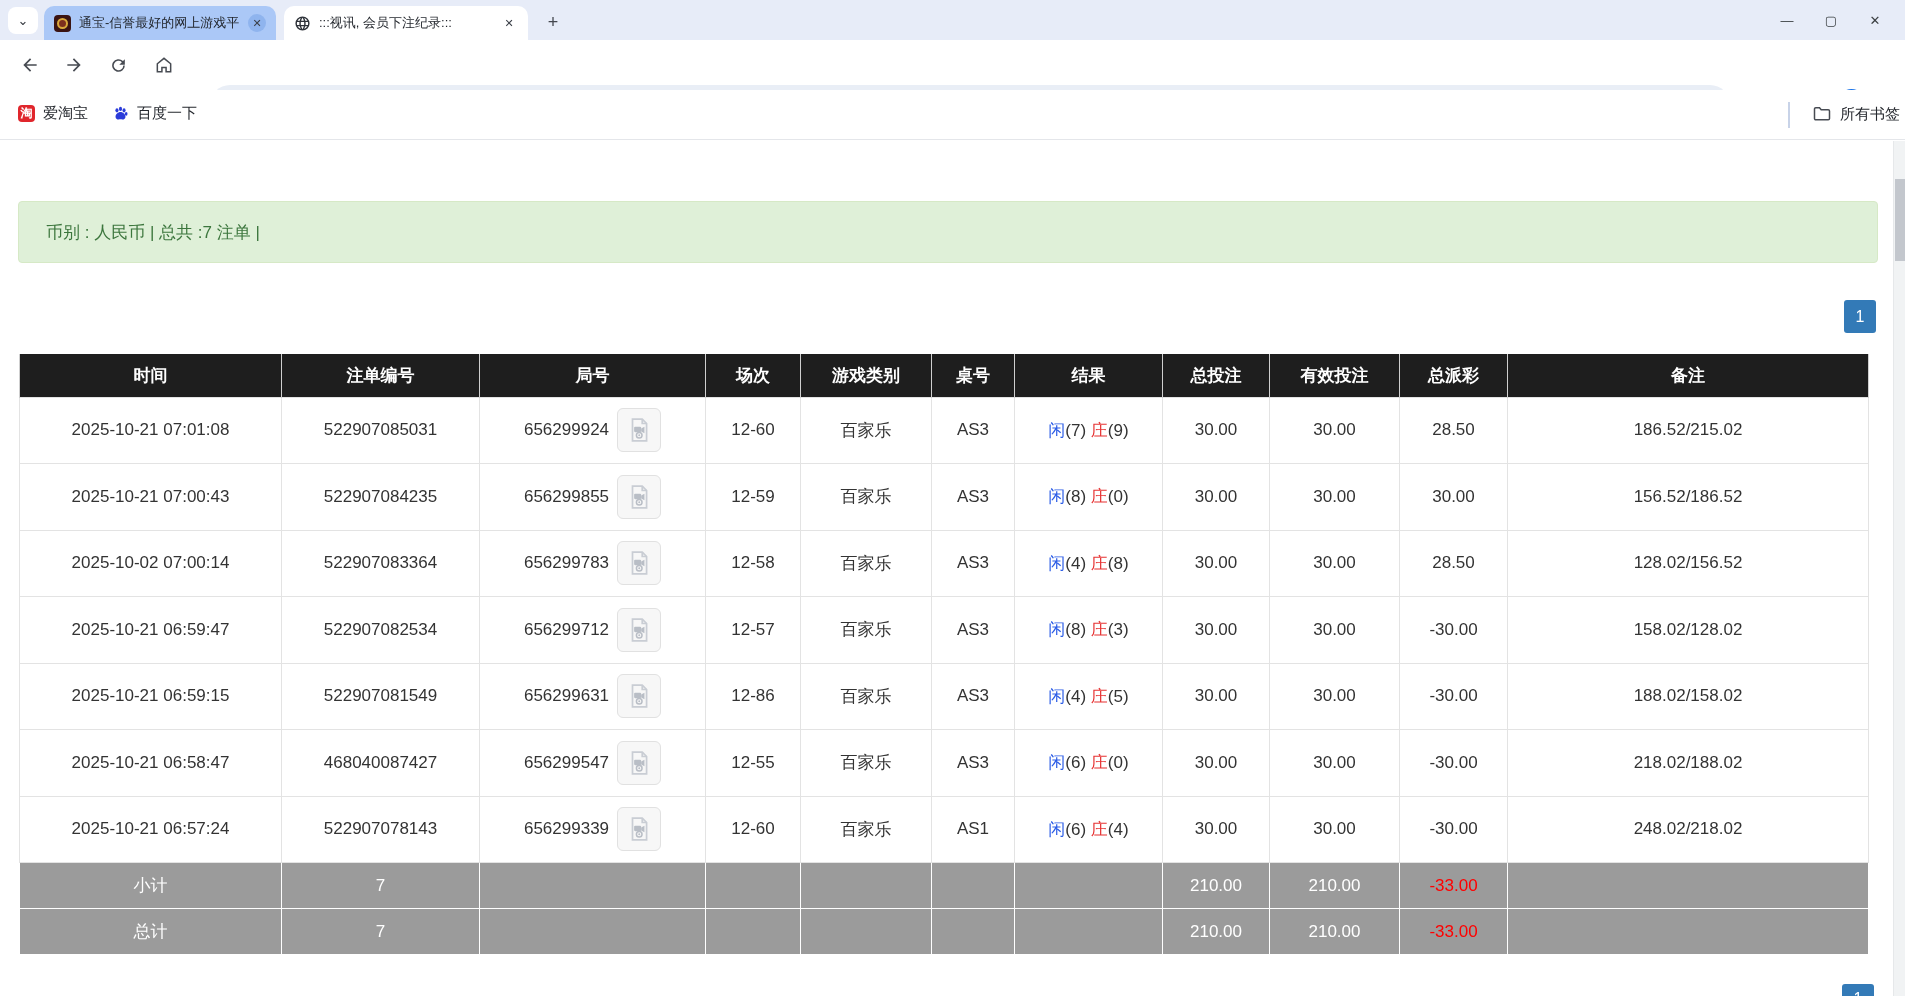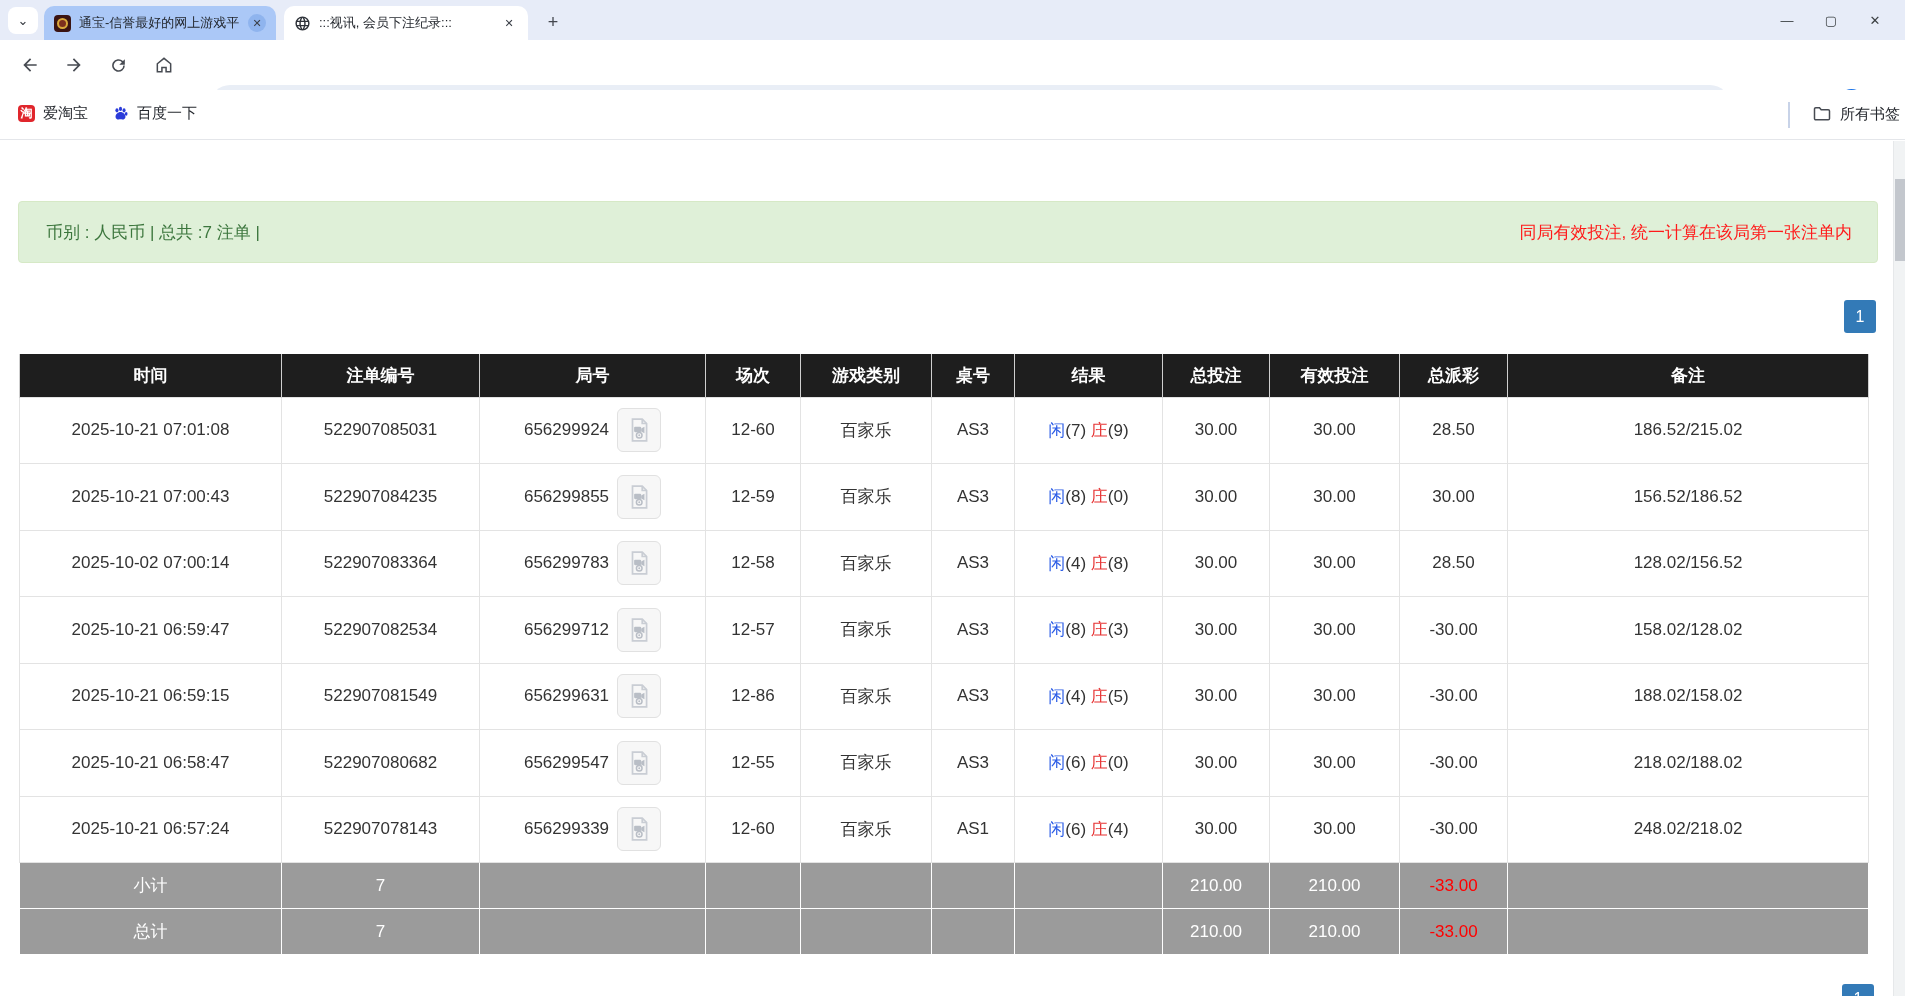--- a/index.html
+++ b/index.html
@@ -203,21 +203,20 @@
       </span>
       <span>所有书签</span>
     </div>
   </div>
 
   <div class="page">
 
 
     <div class="alert-bar">
       <span class="alert-left">币别 : 人民币 | 总共 :7 注单 |</span>
-      <span class="alert-right">同局有效投注, 统一计算在该局第一张注单内</span>
     </div>
 
     <div class="page-btn top">1</div>
 
     <table class="bets">
       <colgroup id="cols">
           <col style="width: 262px;">
           <col style="width: 198px;">
           <col style="width: 226px;">
           <col style="width: 95px;">
@@ -375,21 +374,21 @@
             <td>百家乐</td>
             <td>AS3</td>
             <td><span class="c-blue">闲</span><span>(4) </span><span class="c-red">庄</span><span>(5)</span></td>
             <td class="c-link">30.00</td>
             <td>30.00</td>
             <td class="neg">-30.00</td>
             <td>188.02/158.02</td>
           </tr>
           <tr>
             <td>2025-10-21 06:58:47</td>
-            <td>522907080682</td>
+            <td>468040087427</td>
             <td><span class="round-wrap">
                 <span>656299547</span>
                 <span class="video-btn">
                   <span>
                     <svg width="26" height="26" viewBox="0 0 24 24" fill="#b9bec6">
                       <path d="M6 2h9l4 4v16H6z" fill="none" stroke="#c9cdd4" stroke-width="1.6"></path>
                       <path d="M15 2v4h4" fill="none" stroke="#c9cdd4" stroke-width="1.6"></path>
                       <rect x="7.5" y="9" width="6.5" height="5" rx="1"></rect>
                       <path d="M14 10.6l3-1.6v6l-3-1.6z"></path>
                       <circle cx="12.2" cy="16.8" r="2.6" fill="none" stroke="#b9bec6" stroke-width="1.4"></circle>

